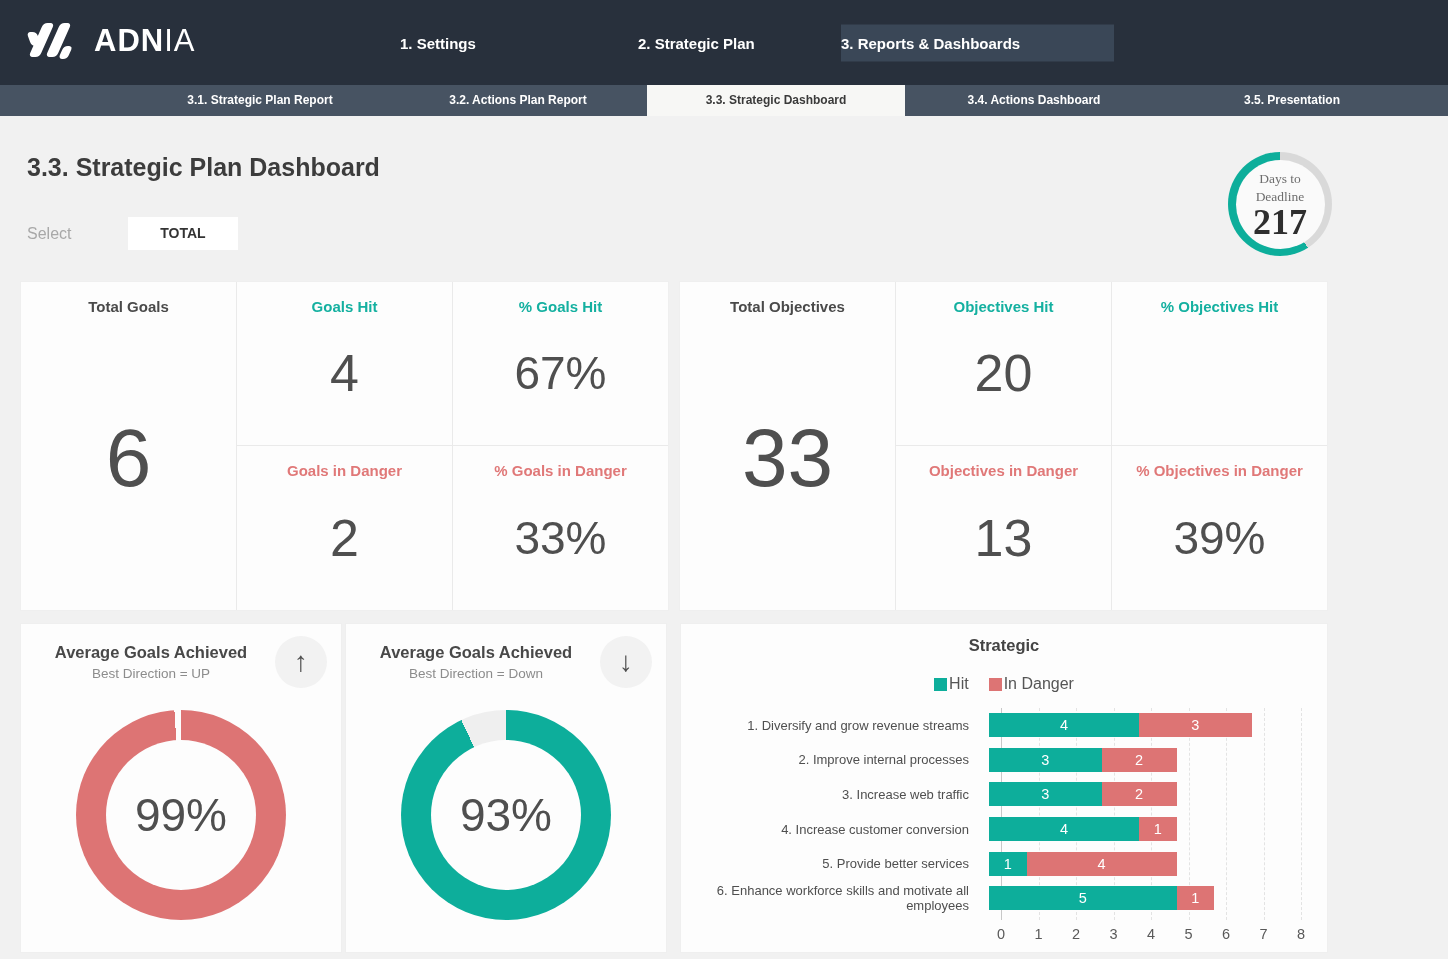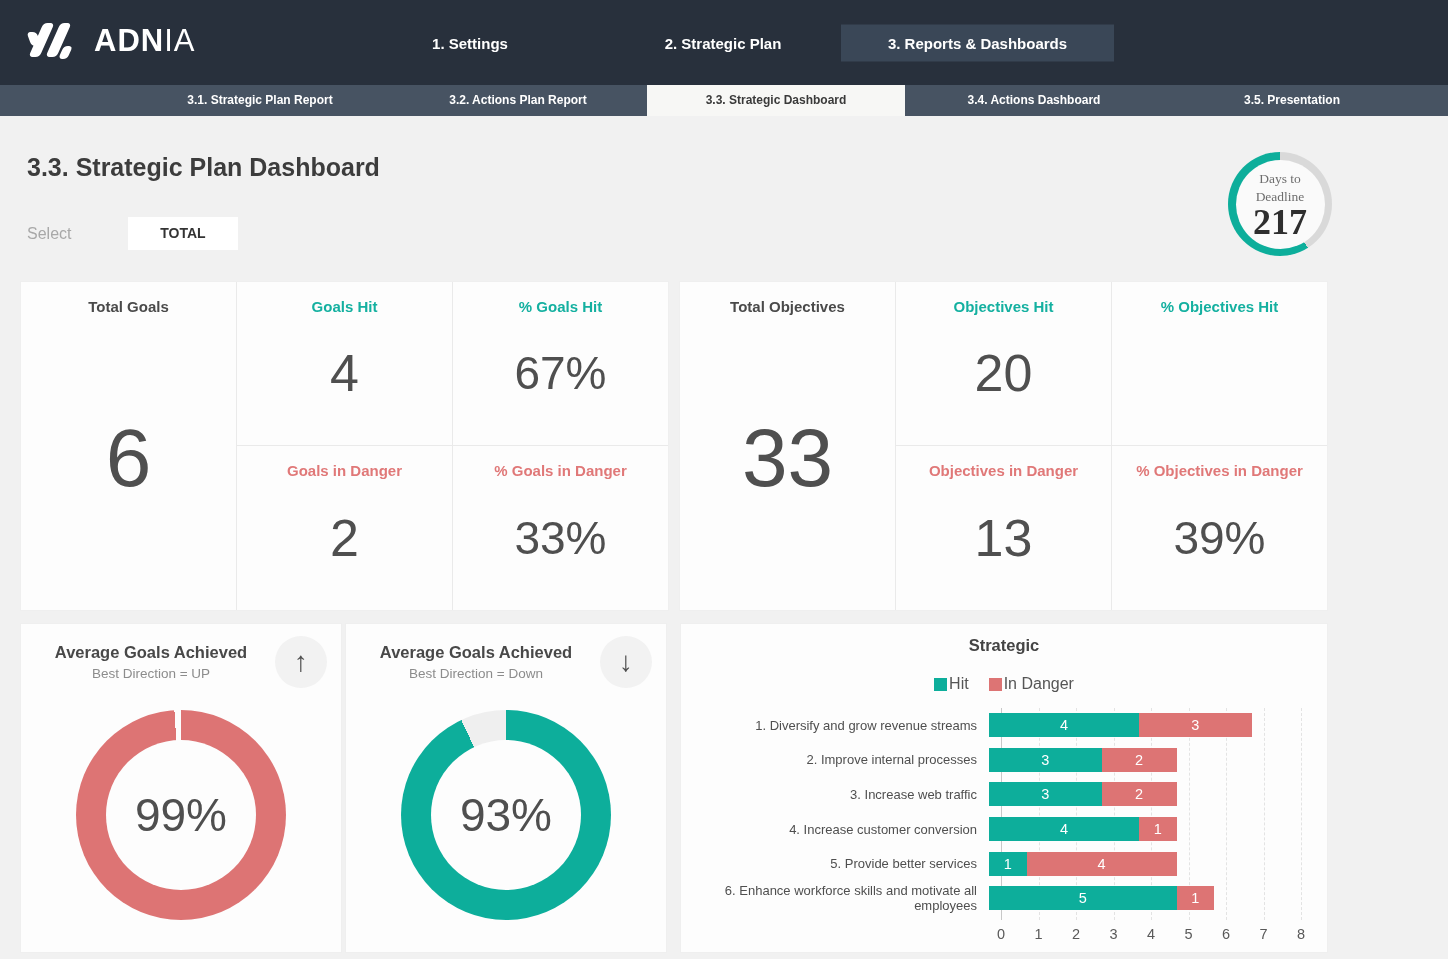--- a/index.html
+++ b/index.html
@@ -11,21 +11,21 @@
   .logo { position:absolute; left:28px; top:20px; display:flex; align-items:center; gap:14px; }
   .logo-icon { position:relative; width:52px; height:42px; }
   .logo-icon span { position:absolute; background:#fff; border-radius:4px; }
   .li-a { width:11px; height:34px; left:8px;  top:3px;  transform:skewX(-24deg); }
   .li-b { width:11px; height:34px; left:25px; top:3px;  transform:skewX(-24deg); }
   .li-hook { width:10px; height:14px; left:1px; top:12px; transform:skewX(20deg); border-radius:6px 6px 2px 2px; }
   .li-foot { width:9px; height:13px; left:33px; top:26px; transform:skewX(-24deg); }
   .brand { color:#fff; font-size:31px; letter-spacing:1px; font-weight:700; }
   .brand .thin { font-weight:300; }
   .topnav-item { position:absolute; top:50%; transform:translateY(-50%);
-    color:#fff; font-size:15px; font-weight:600; text-align:center; cursor:pointer; }
+    color:#fff; font-size:15px; font-weight:600; text-align:left; cursor:pointer; }
   .tn-settings { left:400px; width:140px; }
   .tn-plan { left:638px; width:170px; }
   .tn-reports { left:841px; width:273px; height:37px; line-height:37px; background:#3A4757; transform:translateY(-50%); }
 
   
   .subnav { height:31px; background:#475362; display:flex; padding-left:131px; }
   .subtab { width:258px; line-height:31px; text-align:center; color:#fff;
     font-size:12px; font-weight:600; cursor:pointer; }
   .subtab.active { background:#F7F7F5; color:#3A3A3A; }
 
@@ -84,21 +84,21 @@
     position:relative; }
   .chart-title { text-align:center; margin-top:12px; font-size:16.5px; font-weight:600; color:#444; }
   .legend { display:flex; justify-content:center; gap:20px; margin-top:20px; }
   .legend-item { display:flex; align-items:center; gap:2px; font-size:16px; color:#555; }
   .sq { width:13px; height:13px; display:inline-block; }
   .plot { position:absolute; left:0; top:84px; width:648px; }
   .grid { position:absolute; left:320px; top:0; width:300px; height:212px; }
   .gridline { position:absolute; top:0; bottom:0; width:0; border-left:1px dashed #E3E3E3; }
   .gridline.zero { border-left:1px solid #C8C8C8; }
   .crow { display:flex; align-items:center; height:34.6px; position:relative; }
-  .clabel { width:308px; text-align:right; padding-right:12px; font-size:13px; color:#4F4F4F; }
+  .clabel { width:308px; text-align:right; padding-right:20px; font-size:13px; color:#4F4F4F; }
   .cbars { width:300px; height:24px; display:flex; }
   .seg { height:24px; display:flex; align-items:center; justify-content:center;
     color:#fff; font-size:14.5px; }
   .axis { position:absolute; left:320px; top:218px; width:300px; height:20px; }
   .tick { position:absolute; width:24px; margin-left:-12px; text-align:center;
     font-size:14.5px; color:#595959; }
 </style>
 </head>
 <body>
 

